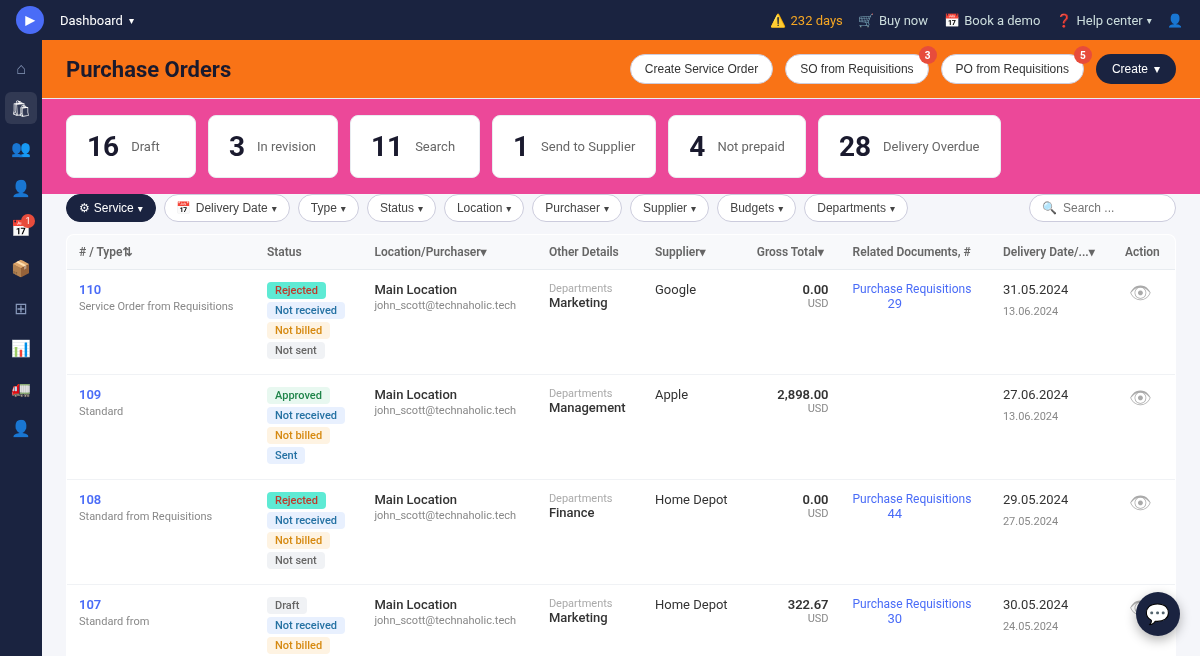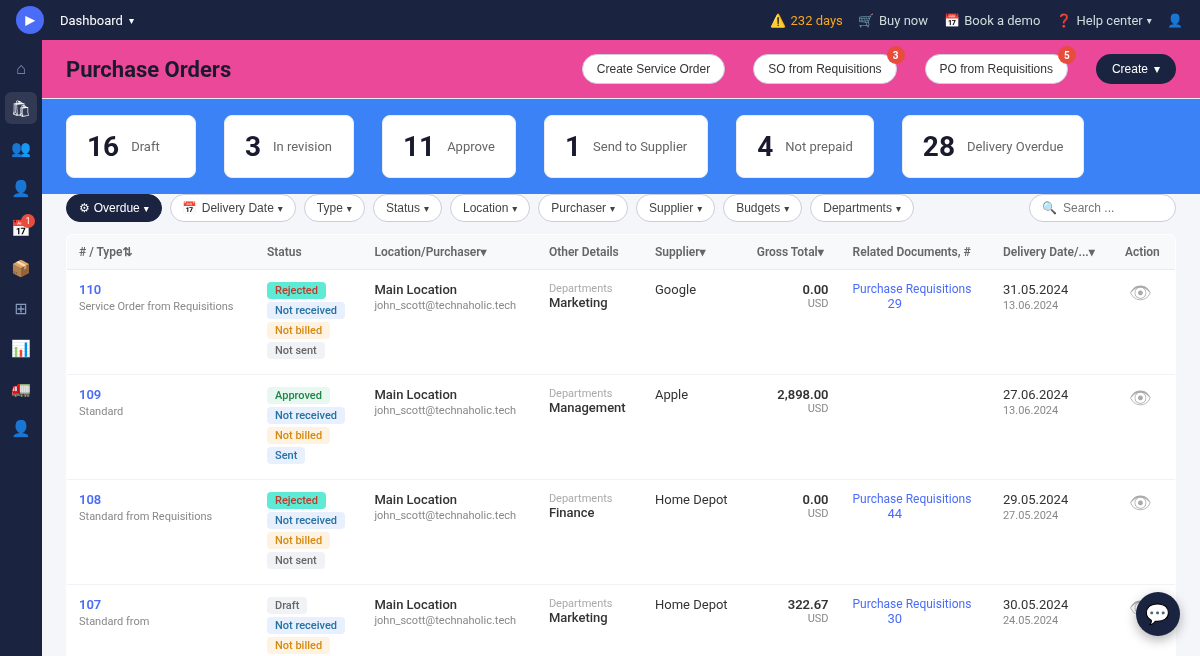--- a/index.html
+++ b/index.html
@@ -80,25 +80,25 @@
     
     .main {
       flex: 1;
       overflow-y: auto;
       background: #f5f6fa;
       padding: 0;
     }
 
     
     .page-header {
-      background: #ec4899;
+      background: #f97316;
       padding: 14px 24px;
       display: flex;
       align-items: center;
-      gap: 28px;
+      gap: 12px;
       border-bottom: 1px solid #e8ecf0;
     }
     .page-title {
       font-size: 22px;
       font-weight: 700;
       color: #1a1a2e;
       flex: 1;
     }
     .header-btn {
       border: 1.5px solid #ccd;
@@ -134,23 +134,23 @@
       padding: 8px 16px;
       border-radius: 20px;
       font-size: 12px;
       cursor: pointer;
       display: flex; align-items: center; gap: 6px;
     }
 
     
     .stats-row {
       display: flex;
-      gap: 16px;
+      gap: 0;
       padding: 16px 24px;
-      background: #3b82f6;
+      background: #ec4899;
     }
     .stat-card {
       background: #fff;
       border: 1px solid #e8ecf0;
       border-radius: 8px;
       padding: 14px 20px;
       display: flex;
       align-items: center;
       gap: 12px;
       margin-right: 12px;
@@ -268,21 +268,21 @@
     .dept-label { font-size: 11px; color: #aaa; }
     .dept-value { font-size: 13px; font-weight: 500; }
 
     .gross-amount { font-weight: 600; font-size: 13px; text-align: right; }
     .gross-currency { font-size: 11px; color: #888; text-align: right; }
 
     .rel-doc-link { color: #4a6cf7; font-size: 12px; }
     .rel-doc-num { color: #4a6cf7; font-size: 13px; margin-left: 35px; }
 
     .date-main { font-size: 13px; }
-    .date-sub { font-size: 11px; color: #888; margin-top: 2px; }
+    .date-sub { font-size: 11px; color: #888; margin-top: 8px; }
 
     .action-eye {
       color: #aaa;
       font-size: 18px;
       cursor: pointer;
       padding: 4px;
     }
 
     .chat-bubble {
       position: fixed;
@@ -376,40 +376,40 @@
       <div class="stat-card">
         <span class="stat-number">16</span>
         <span class="stat-label">Draft</span>
       </div>
       <div class="stat-card">
         <span class="stat-number">3</span>
         <span class="stat-label">In revision</span>
       </div>
       <div class="stat-card">
         <span class="stat-number">11</span>
-        <span class="stat-label">Approve</span>
+        <span class="stat-label">Search</span>
       </div>
       <div class="stat-card">
         <span class="stat-number">1</span>
         <span class="stat-label">Send to Supplier</span>
       </div>
       <div class="stat-card">
         <span class="stat-number">4</span>
         <span class="stat-label">Not prepaid</span>
       </div>
       <div class="stat-card">
         <span class="stat-number">28</span>
         <span class="stat-label">Delivery Overdue</span>
       </div>
     </div>
 
     <div class="filters-row">
       <button class="filter-btn active">
         <span>⚙</span>
-        <span>Overdue</span>
+        <span>Service</span>
         <span class="chevron">▾</span>
       </button>
       <button class="filter-btn">
         <span>📅</span>
         <span>Delivery Date</span>
         <span class="chevron">▾</span>
       </button>
       <button class="filter-btn">
         <span>Type</span>
         <span class="chevron">▾</span>

